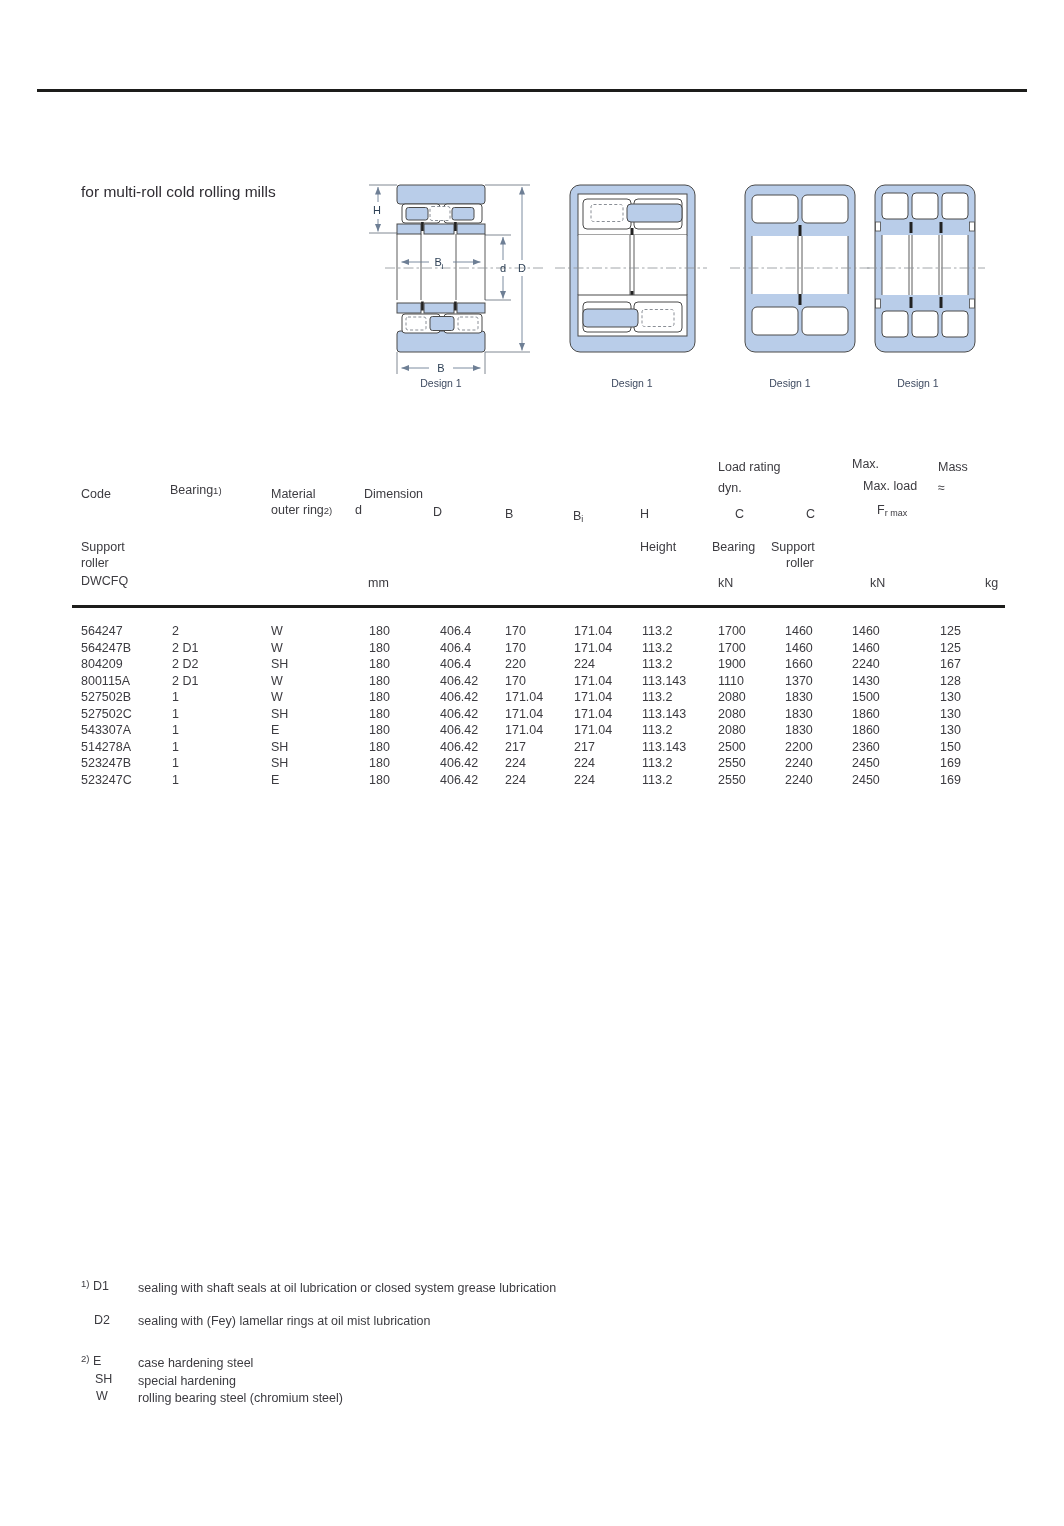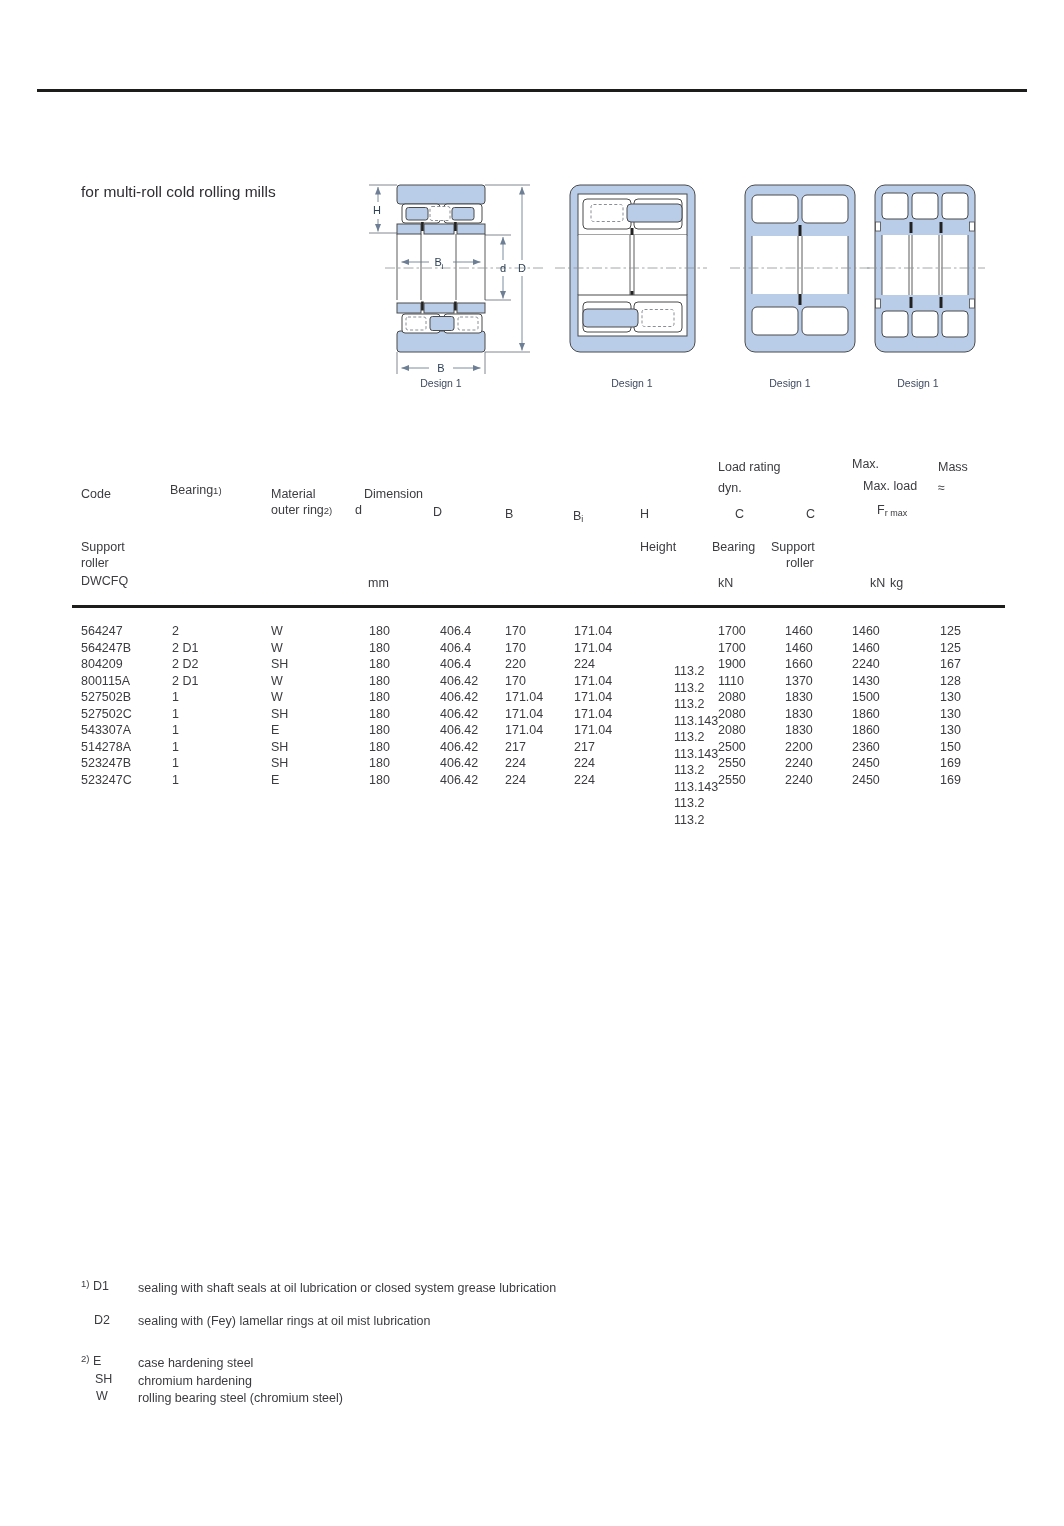--- a/index.html
+++ b/index.html
@@ -12,21 +12,21 @@
   .th{font-size:12.5px;}
   .fn{font-size:12.5px;text-align:center;}
   .sm{font-size:9.5px;}
   .sub{font-size:9px;vertical-align:-2px;}
   .fnm{font-size:9.5px;vertical-align:3px;}
   .caption{position:absolute;width:90px;text-align:center;font-size:10.5px;color:#3e4a60;}
   .data-rows{position:absolute;left:81px;top:624px;width:940px;}
   .row{position:relative;height:16.5px;}
   .cell{position:absolute;top:0;font-size:12.5px;white-space:nowrap;}
   .c0{left:0px;}.c1{left:91px;}.c2{left:190px;}.c3{left:288px;}
-  .c4{left:359px;}.c5{left:424px;}.c6{left:493px;}.c7{left:593px;margin-top:40px;}
+  .c4{left:359px;}.c5{left:424px;}.c6{left:493px;}.c7{left:561px;}
   .c8{left:637px;}.c9{left:704px;}.c10{left:771px;}.c11{left:859px;}
 </style>
 </head>
 <body>
 
 <div class="page">
 
   <div class="rule" style="left:37px;top:89px;width:990px;height:3px;"></div>
 
   <div class="abs subtitle" style="left:81px;top:183px;">for multi-roll cold rolling mills</div>
@@ -204,21 +204,21 @@
   <div class="abs th" style="left:81px;top:556px;">roller</div>
   <div class="abs th" style="left:640px;top:540px;">Height</div>
   <div class="abs th" style="left:712px;top:540px;">Bearing</div>
   <div class="abs th" style="left:771px;top:540px;">Support</div>
   <div class="abs th" style="left:786px;top:556px;">roller</div>
 
   <div class="abs th" style="left:81px;top:574px;">DWCFQ</div>
   <div class="abs th" style="left:368px;top:576px;">mm</div>
   <div class="abs th" style="left:718px;top:576px;">kN</div>
   <div class="abs th" style="left:870px;top:576px;">kN</div>
-  <div class="abs th" style="left:890px;top:576px;">kg</div>
+  <div class="abs th" style="left:985px;top:576px;">kg</div>
 
   <div class="rule" style="left:72px;top:605px;width:933px;height:3px;"></div>
 
   <div class="data-rows">
     <div class="row">
         <span class="cell c0">564247</span>
         <span class="cell c1">2</span>
         <span class="cell c2">W</span>
         <span class="cell c3">180</span>
         <span class="cell c4">406.4</span>
@@ -359,17 +359,17 @@
   </div>
 
   <div class="abs fn" style="left:81px;top:1278px;"><span class="fnm">1)</span> <span>D1</span></div>
   <div class="abs fn" style="left:138px;top:1281px;">sealing with shaft seals at oil lubrication or closed system grease lubrication</div>
   <div class="abs fn" style="left:94px;top:1313px;">D2</div>
   <div class="abs fn" style="left:138px;top:1314px;">sealing with (Fey) lamellar rings at oil mist lubrication</div>
 
   <div class="abs fn" style="left:81px;top:1353px;"><span class="fnm">2)</span> <span>E</span></div>
   <div class="abs fn" style="left:138px;top:1356px;">case hardening steel</div>
   <div class="abs fn" style="left:95px;top:1372px;">SH</div>
-  <div class="abs fn" style="left:138px;top:1374px;">chromium hardening</div>
+  <div class="abs fn" style="left:138px;top:1374px;">special hardening</div>
   <div class="abs fn" style="left:96px;top:1389px;">W</div>
   <div class="abs fn" style="left:138px;top:1391px;">rolling bearing steel (chromium steel)</div>
 
 </div>
 
 </body></html>

